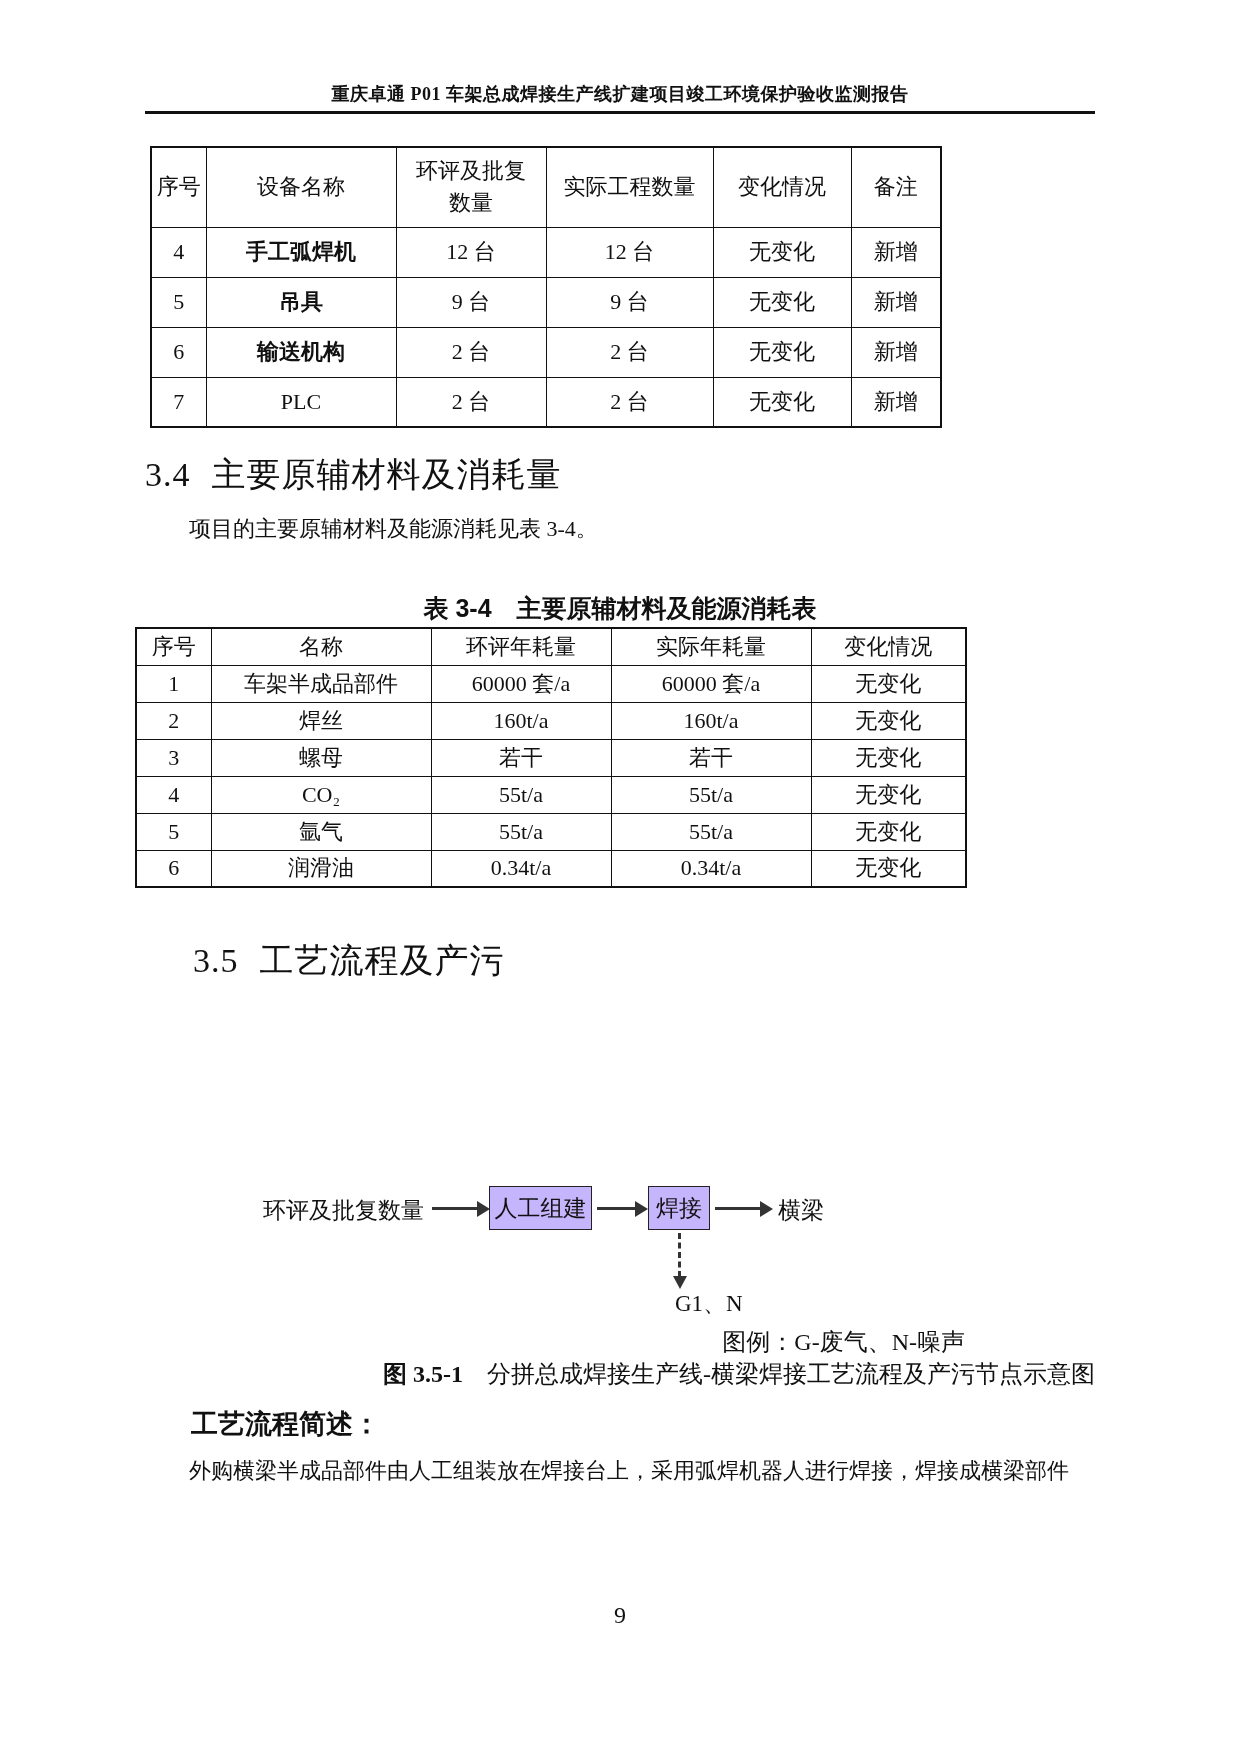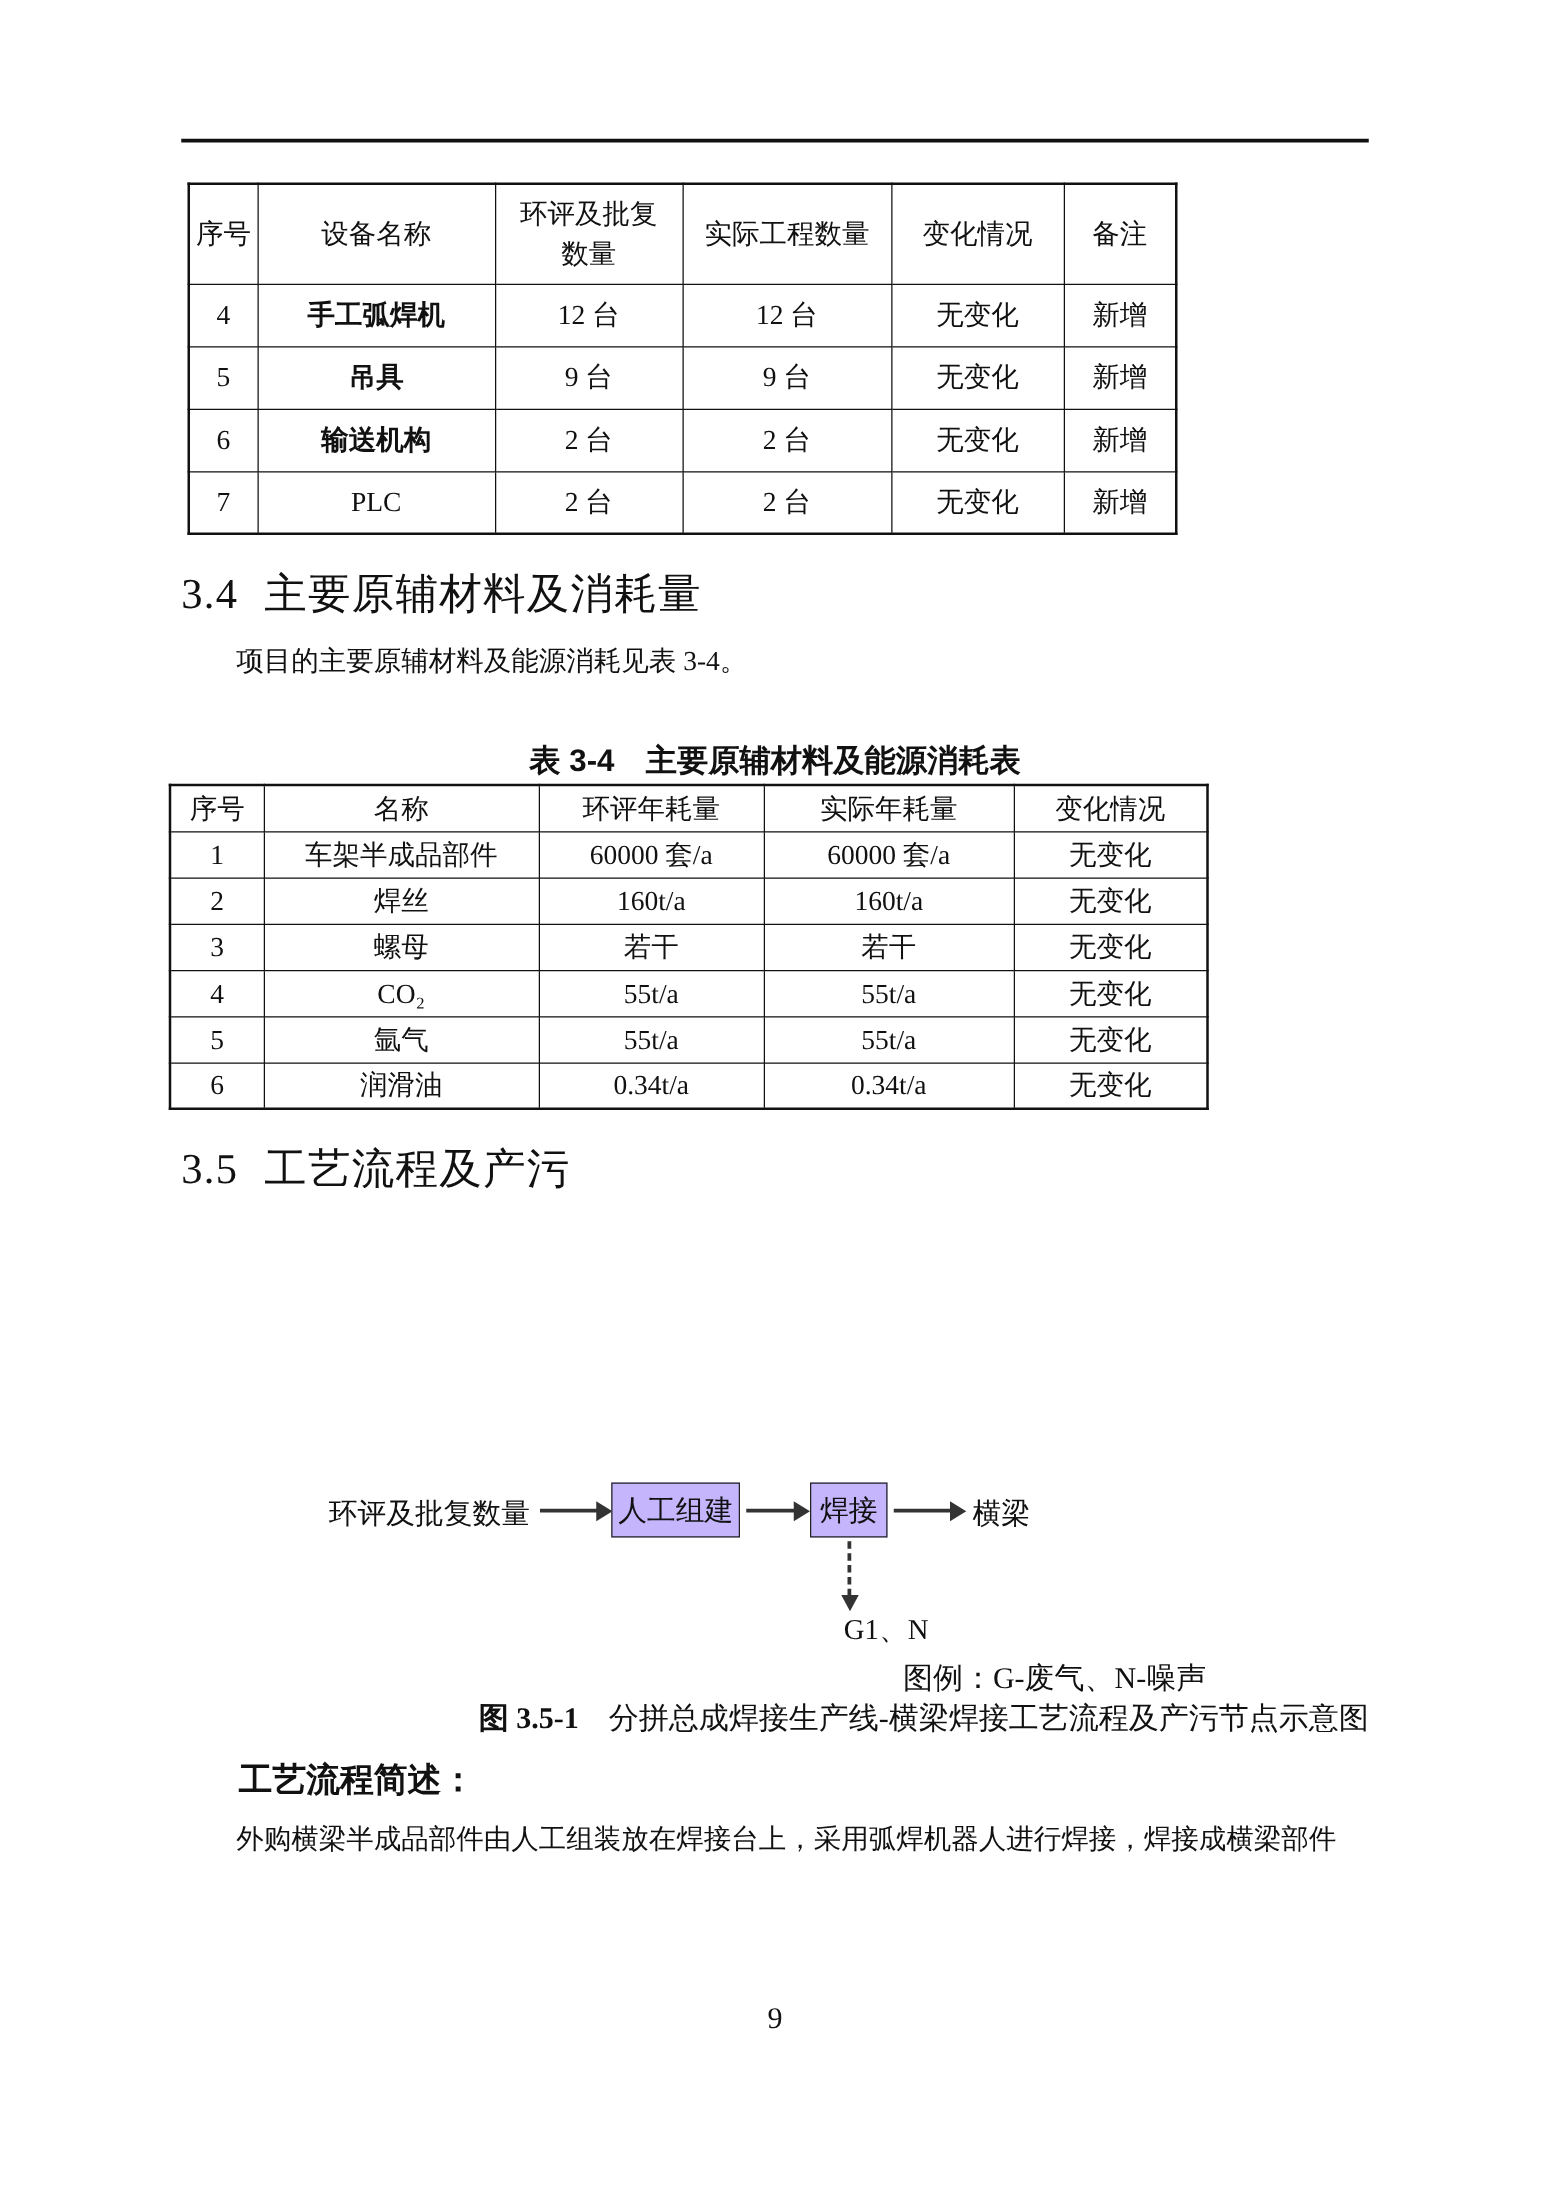--- a/index.html
+++ b/index.html
@@ -76,20 +76,21 @@
     font-weight:bold;font-size:27px;
   }
   .para-final{top:1448px;line-height:46px;}
   .page-num{position:absolute;top:1602px;left:0;width:1240px;text-align:center;font-size:24px;}
 </style>
 </head>
 <body>
 
 <div class="page">
 
+  <div class="doc-title">重庆卓通 P01 车架总成焊接生产线扩建项目竣工环境保护验收监测报告</div>
   <div class="doc-rule"></div>
 
   <table class="tbl tbl-equip">
     <colgroup>
       <col style="width:55px">
         <col style="width:190px">
         <col style="width:150px">
       <col style="width:167px">
         <col style="width:138px">
         <col style="width:90px">
@@ -196,21 +197,21 @@
       <tr>
         <td>6</td>
         <td>润滑油</td>
         <td>0.34t/a</td>
         <td>0.34t/a</td>
         <td>无变化</td>
       </tr>
     </tbody>
   </table>
 
-  <div class="h2" style="top:912px;"><span class="hnum">3.5</span>&nbsp;&nbsp;<span>工艺流程及产污</span></div>
+  <div class="h2" style="top:938px;margin-left:48px;"><span class="hnum">3.5</span>&nbsp;&nbsp;<span>工艺流程及产污</span></div>
 
   <div class="flow-label" style="left:263px;top:1195px;">环评及批复数量</div>
   <div class="harrow" style="left:432px;top:1207px;width:46px;"></div>
   <div class="fbox" style="left:489px;top:1186px;width:103px;">人工组建</div>
   <div class="harrow" style="left:597px;top:1207px;width:39px;"></div>
   <div class="fbox" style="left:648px;top:1186px;width:62px;">焊接</div>
   <div class="harrow" style="left:715px;top:1207px;width:46px;"></div>
   <div class="flow-label" style="left:778px;top:1195px;">横梁</div>
   <div class="varrow" style="left:678px;top:1233px;"></div>
   <div class="flow-label" style="left:675px;top:1288px;">G1、N</div>

